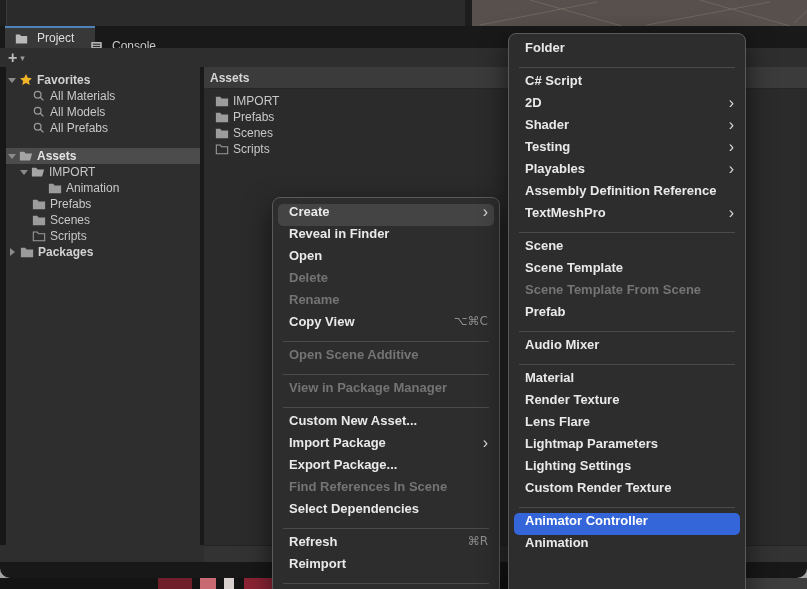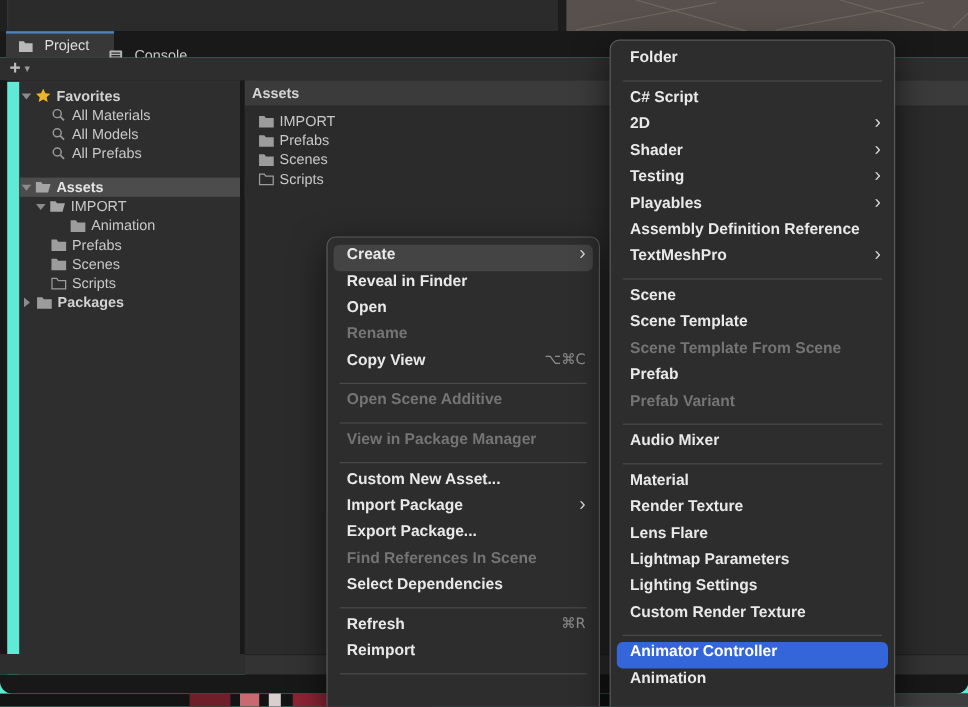--- a/index.html
+++ b/index.html
@@ -1,34 +1,34 @@
 <!DOCTYPE html>
 <html><head>
 <meta charset="utf-8">
 <style>
   html,body{margin:0;padding:0;background:#111;}
-  .stage{position:relative;width:807px;height:589px;overflow:hidden;background:#5eead4;
+  .stage{position:relative;width:807px;height:589px;overflow:hidden;background:#a3a3a3;
          font-family:"Liberation Sans","DejaVu Sans",sans-serif;-webkit-font-smoothing:antialiased;}
   
   .top-strip{position:absolute;left:0;top:0;width:807px;height:26px;background:#2b2b2b;border-bottom:1px solid #161616;}
   .top-strip .left-edge{position:absolute;left:0;top:0;width:6px;height:26px;background:#202020;border-right:1px solid #3a3a3a;}
   .scene-frag{position:absolute;left:465px;top:0;width:342px;height:26px;background:#57504c;border-left:7px solid #1d1d1d;}
   .scene-frag svg{display:block;}
   
   .tabbar{position:absolute;left:0;top:26px;width:807px;height:22px;background:#191919;}
   .tab{position:absolute;top:0;height:40px;display:flex;align-items:center;gap:5px;padding:0 10px;font-size:12px;color:#c9c9c9;}
   .tab.active{left:5px;width:70px;background:#383838;border-top:2px solid #4f81ba;height:20px;color:#dedede;}
   .tab.plain{left:80px;}
   
   .toolbar{position:absolute;left:0;top:48px;width:807px;height:19px;background:#2e2e2e;border-bottom:1px solid #1f1f1f;display:flex;align-items:center;}
   .plus{color:#bdbdbd;font-size:16px;line-height:14px;margin-left:8px;font-weight:700;}
   .mini-caret{color:#9a9a9a;font-size:9px;margin-left:3px;}
   
   .main{position:absolute;left:0;top:67px;width:807px;height:478px;}
-  .sidebar{position:absolute;left:16px;top:0;width:194px;height:495px;background:#2e2e2e;}
+  .sidebar{position:absolute;left:6px;top:0;width:194px;height:495px;background:#2e2e2e;}
   .sidebar-edge{position:absolute;left:0;top:0;width:6px;height:495px;background:#171717;}
   .vdivider{position:absolute;left:200px;top:0;width:4px;height:478px;background:#191919;}
   .content{position:absolute;left:204px;right:0;top:0;height:478px;background:#2b2b2b;}
   .content-header{height:21px;background:#3b3b3b;border-bottom:1px solid #272727;display:flex;align-items:center;padding-left:6px;
                   color:#d6d6d6;font-size:12px;font-weight:700;}
   
   .tree{padding-top:5px;}
   .trow{height:16px;display:flex;align-items:center;font-size:12px;color:#c8c8c8;white-space:nowrap;}
   .trow.bold{font-weight:700;color:#d2d2d2;}
   .trow.selected{background:#4c4c4c;color:#e4e4e4;}
@@ -245,20 +245,25 @@
         <span class="lbl">Reveal in Finder</span>
         <span class="sp"></span>
 
       </div>
       <div class="mi">
         <span class="lbl">Open</span>
         <span class="sp"></span>
 
       </div>
       <div class="mi disabled">
+        <span class="lbl">Delete</span>
+        <span class="sp"></span>
+
+      </div>
+      <div class="mi disabled">
         <span class="lbl">Rename</span>
         <span class="sp"></span>
 
       </div>
       <div class="mi">
         <span class="lbl">Copy View</span>
         <span class="sp"></span>
         <span class="short">⌥⌘C</span>
 
       </div>
@@ -378,25 +383,20 @@
       <div class="mi disabled">
         <span class="lbl">Scene Template From Scene</span>
         <span class="sp"></span>
 
       </div>
       <div class="mi">
         <span class="lbl">Prefab</span>
         <span class="sp"></span>
 
       </div>
-      <div class="mi disabled">
-        <span class="lbl">Prefab Variant</span>
-        <span class="sp"></span>
-
-      </div>
       <div class="menu-sep"></div>
       <div class="mi">
         <span class="lbl">Audio Mixer</span>
         <span class="sp"></span>
 
       </div>
       <div class="menu-sep"></div>
       <div class="mi">
         <span class="lbl">Material</span>
         <span class="sp"></span>

